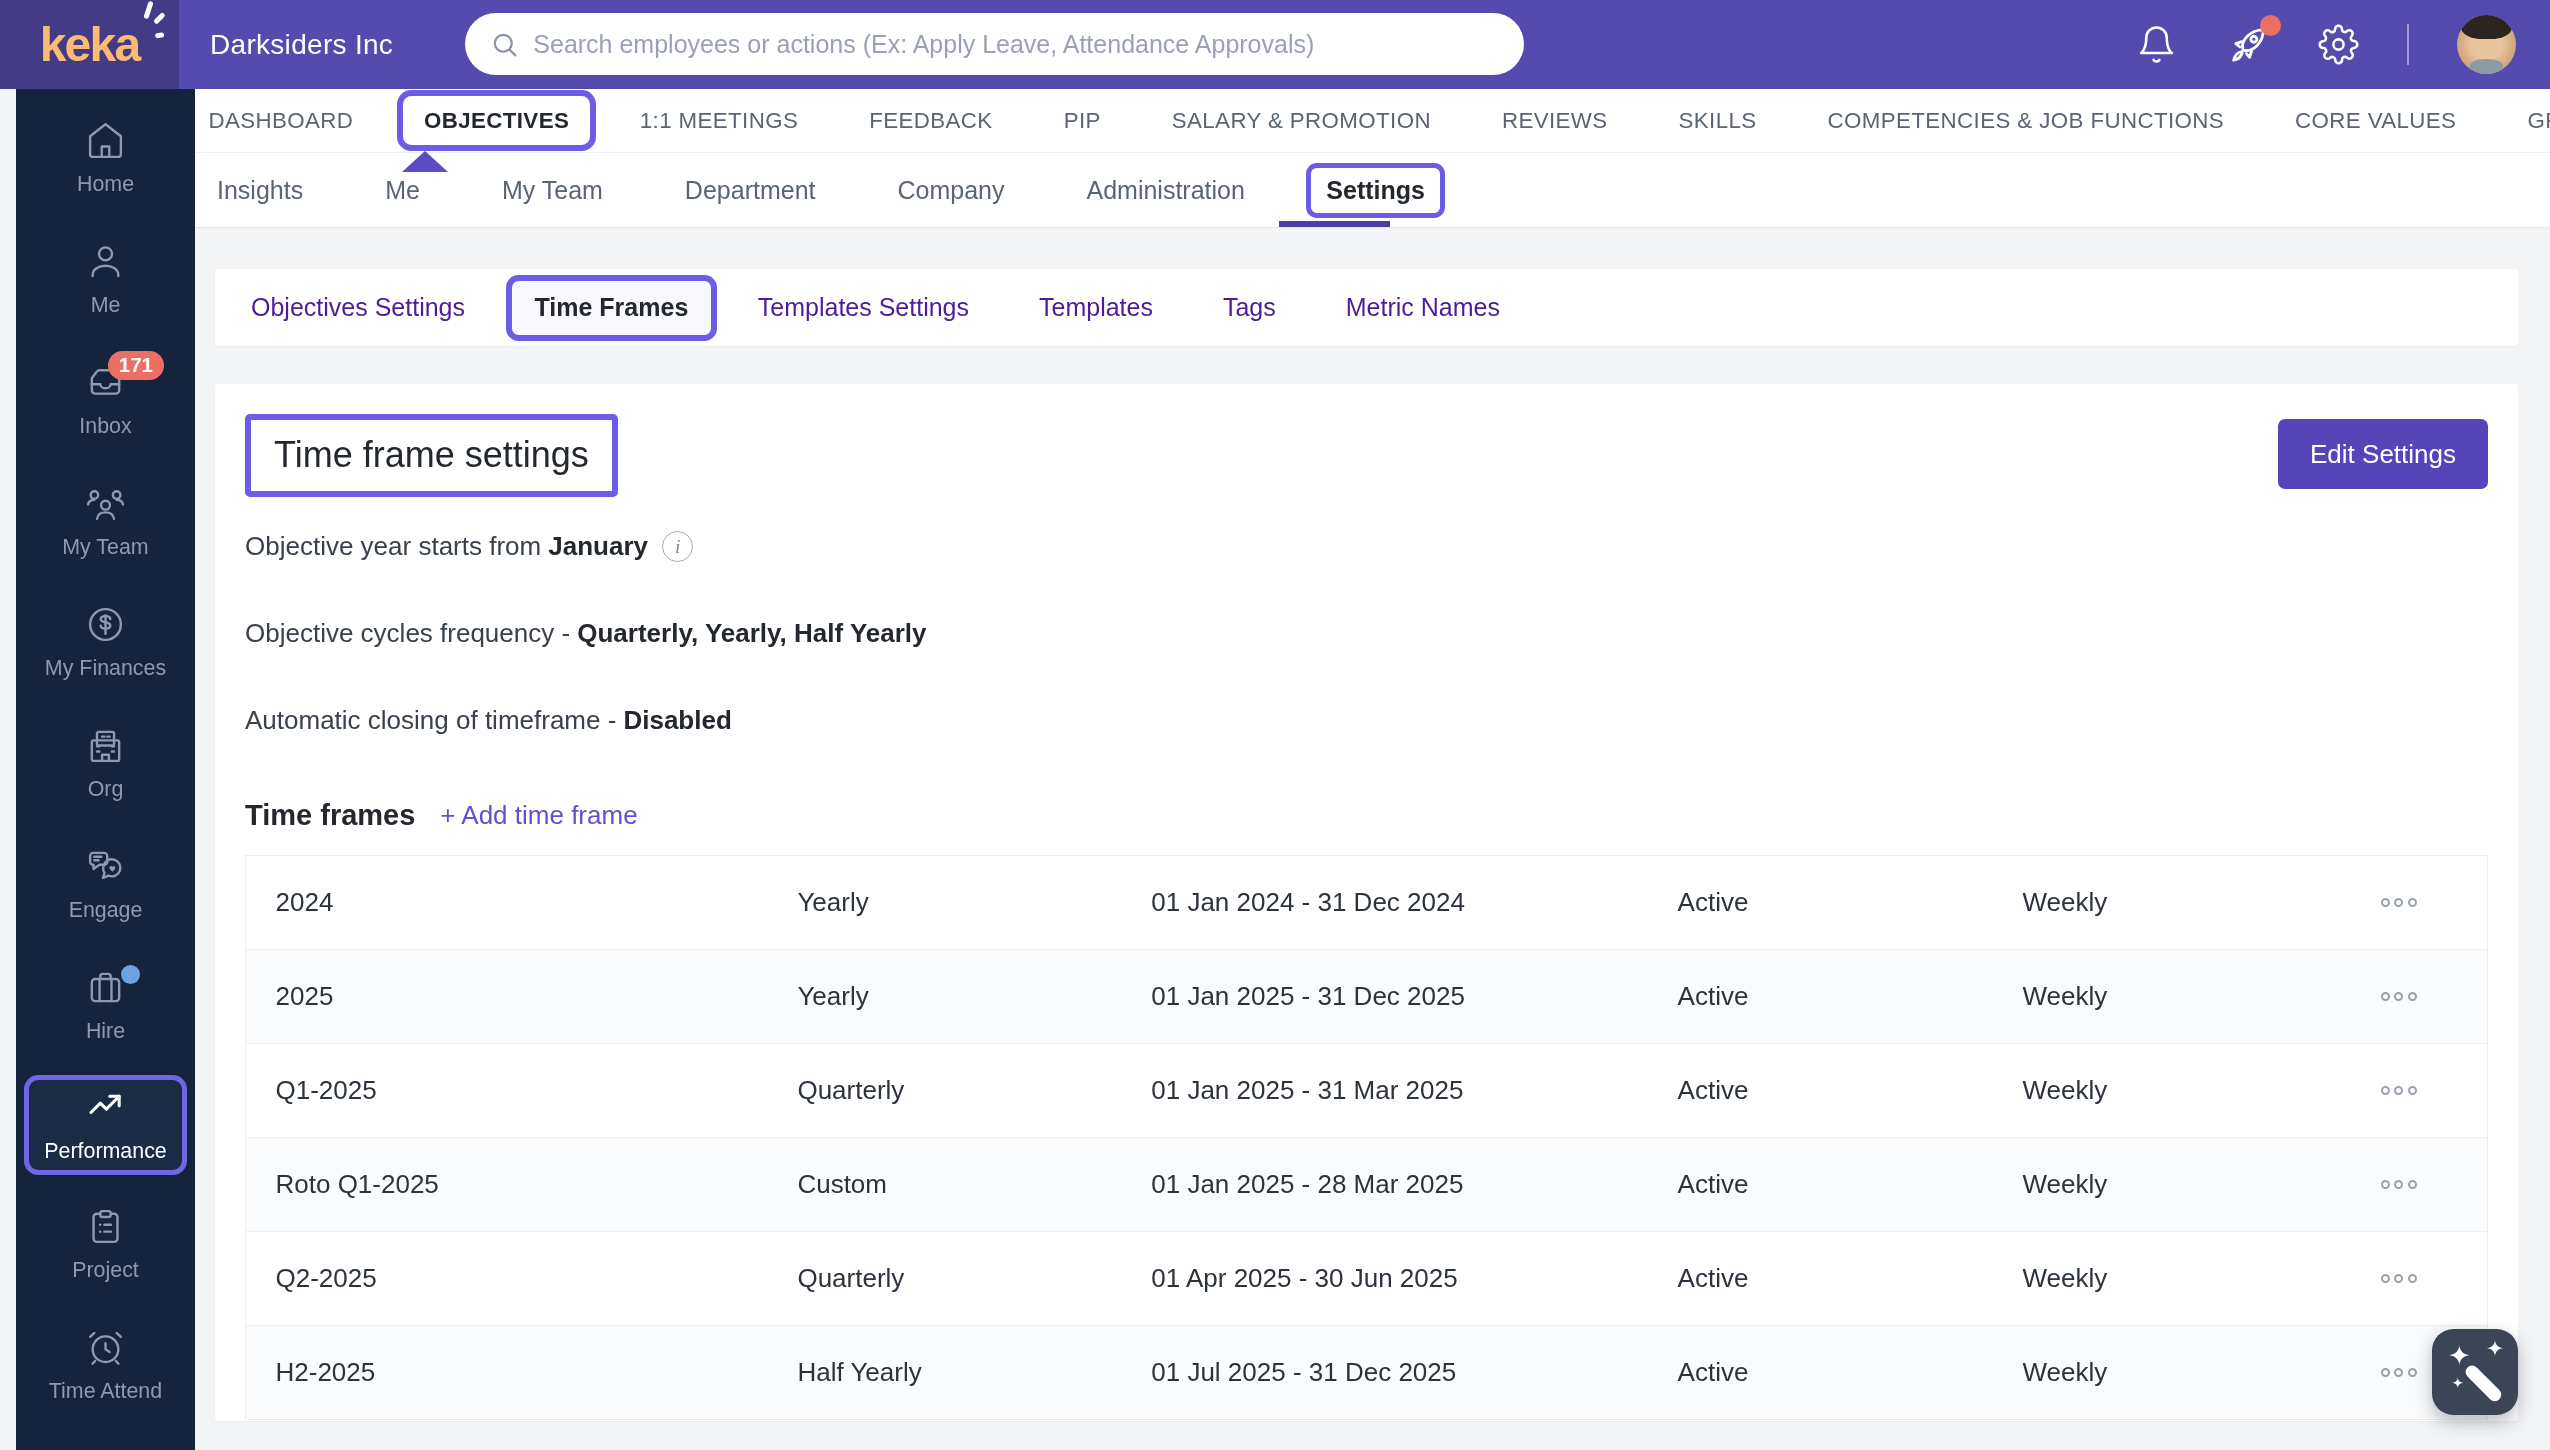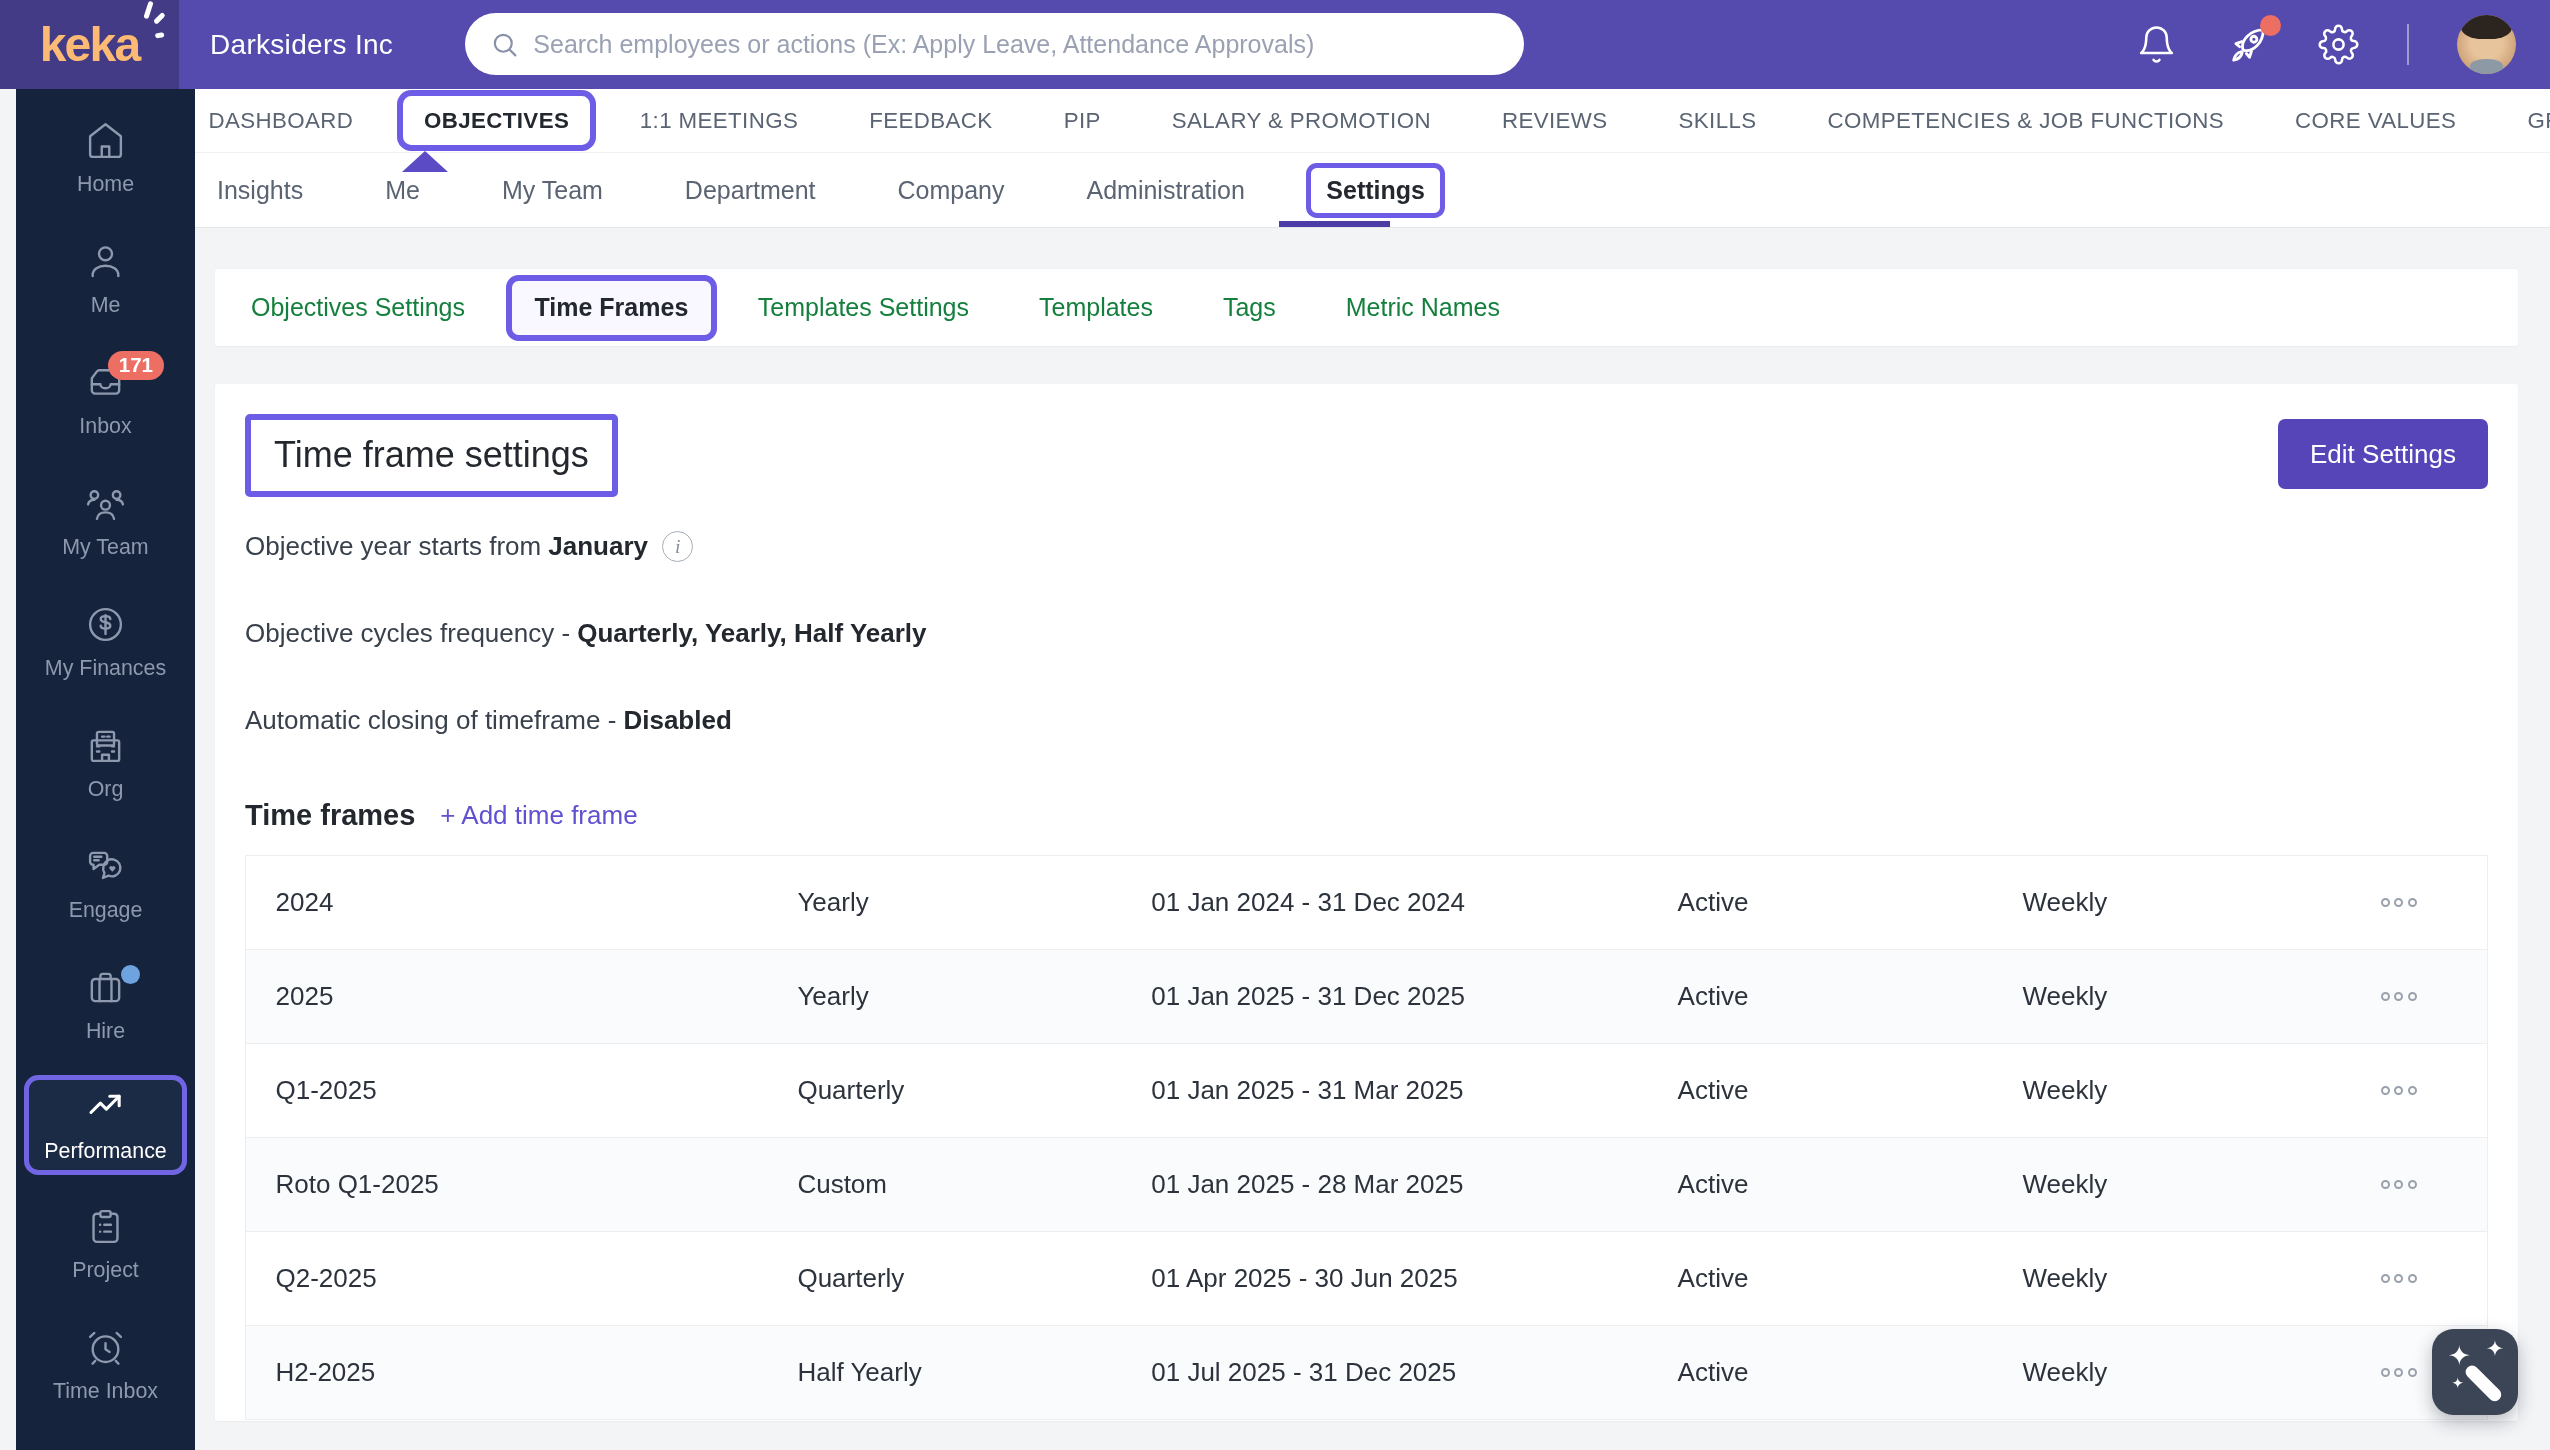--- a/index.html
+++ b/index.html
@@ -73,21 +73,21 @@
   .subnav-item.active { color:#23272e; font-weight:bold; }
   .ann-box-sub { border:5.4px solid #6d5ce6; border-radius:10.7px; padding:8px 15px;
     margin:-13.4px -20.6px; position:relative; }
   .settings-underline { position:absolute; left:1100px; bottom:0; width:111px; height:6.3px;
     background:#4b3da5; }
 
   .content { padding:41px 32px 0 36px; }
 
   .tabs-card { background:#fff; height:77px; border-radius:2.7px; display:flex;
     align-items:center; padding-left:36px; gap:70px; box-shadow:0 0.9px 1.8px rgba(0,0,0,.04); }
-  .tab-item { font-size:25px; color:#15803d; white-space:nowrap; cursor:pointer; }
+  .tab-item { font-size:25px; color:#4c1d95; white-space:nowrap; cursor:pointer; }
   .tab-item.active { color:#23272e; font-weight:bold; }
   .ann-box-tab { border:6.3px solid #6d5ce6; border-radius:12.5px; padding:12.5px 23px;
     margin:-19px -29.5px; background:#f9f7ff; position:relative; }
 
   .main-card { background:#fff; border-radius:2.7px; margin-top:38px; min-height:1037px;
     padding:30px 30px 0 30px; box-shadow:0 0.9px 1.8px rgba(0,0,0,.04); }
   .card-header { display:flex; justify-content:space-between; align-items:flex-start; }
   .title-box { border:6.3px solid #6d5ce6; border-radius:5px; padding:14.3px 23px; }
   .page-title { font-size:36px; font-weight:400; color:#23272e; }
   .edit-btn { background:#5645b8; color:#fff; font-size:26px; border:none; cursor:pointer;
@@ -261,21 +261,21 @@
       <path d="M8.8 11h.1M11.3 11h3.9M8.8 15h.1M11.3 15h3.9"></path>
     </svg>
     <span>Project</span>
   </div>
   <div class="side-item">
     <svg width="41" height="41" viewBox="0 0 24 24" fill="none" stroke-width="1.4" stroke-linecap="round" stroke-linejoin="round">
       <circle cx="12" cy="13" r="7.5"></circle>
         <path d="M12 9.5V13l2.4 1.6"></path>
       <path d="M5.5 3.5L3 5.8M18.5 3.5L21 5.8M6 19.8l-1.6 1.7M18 19.8l1.6 1.7"></path>
     </svg>
-    <span>Time Inbox</span>
+    <span>Time Attend</span>
   </div>
 </div>
 
 <div class="main">
 
   <div class="nav-row">
     <span class="nav-tab">DASHBOARD</span>
     <span class="ann-box-nav">
       <span class="nav-tab active">OBJECTIVES</span>
     </span>

